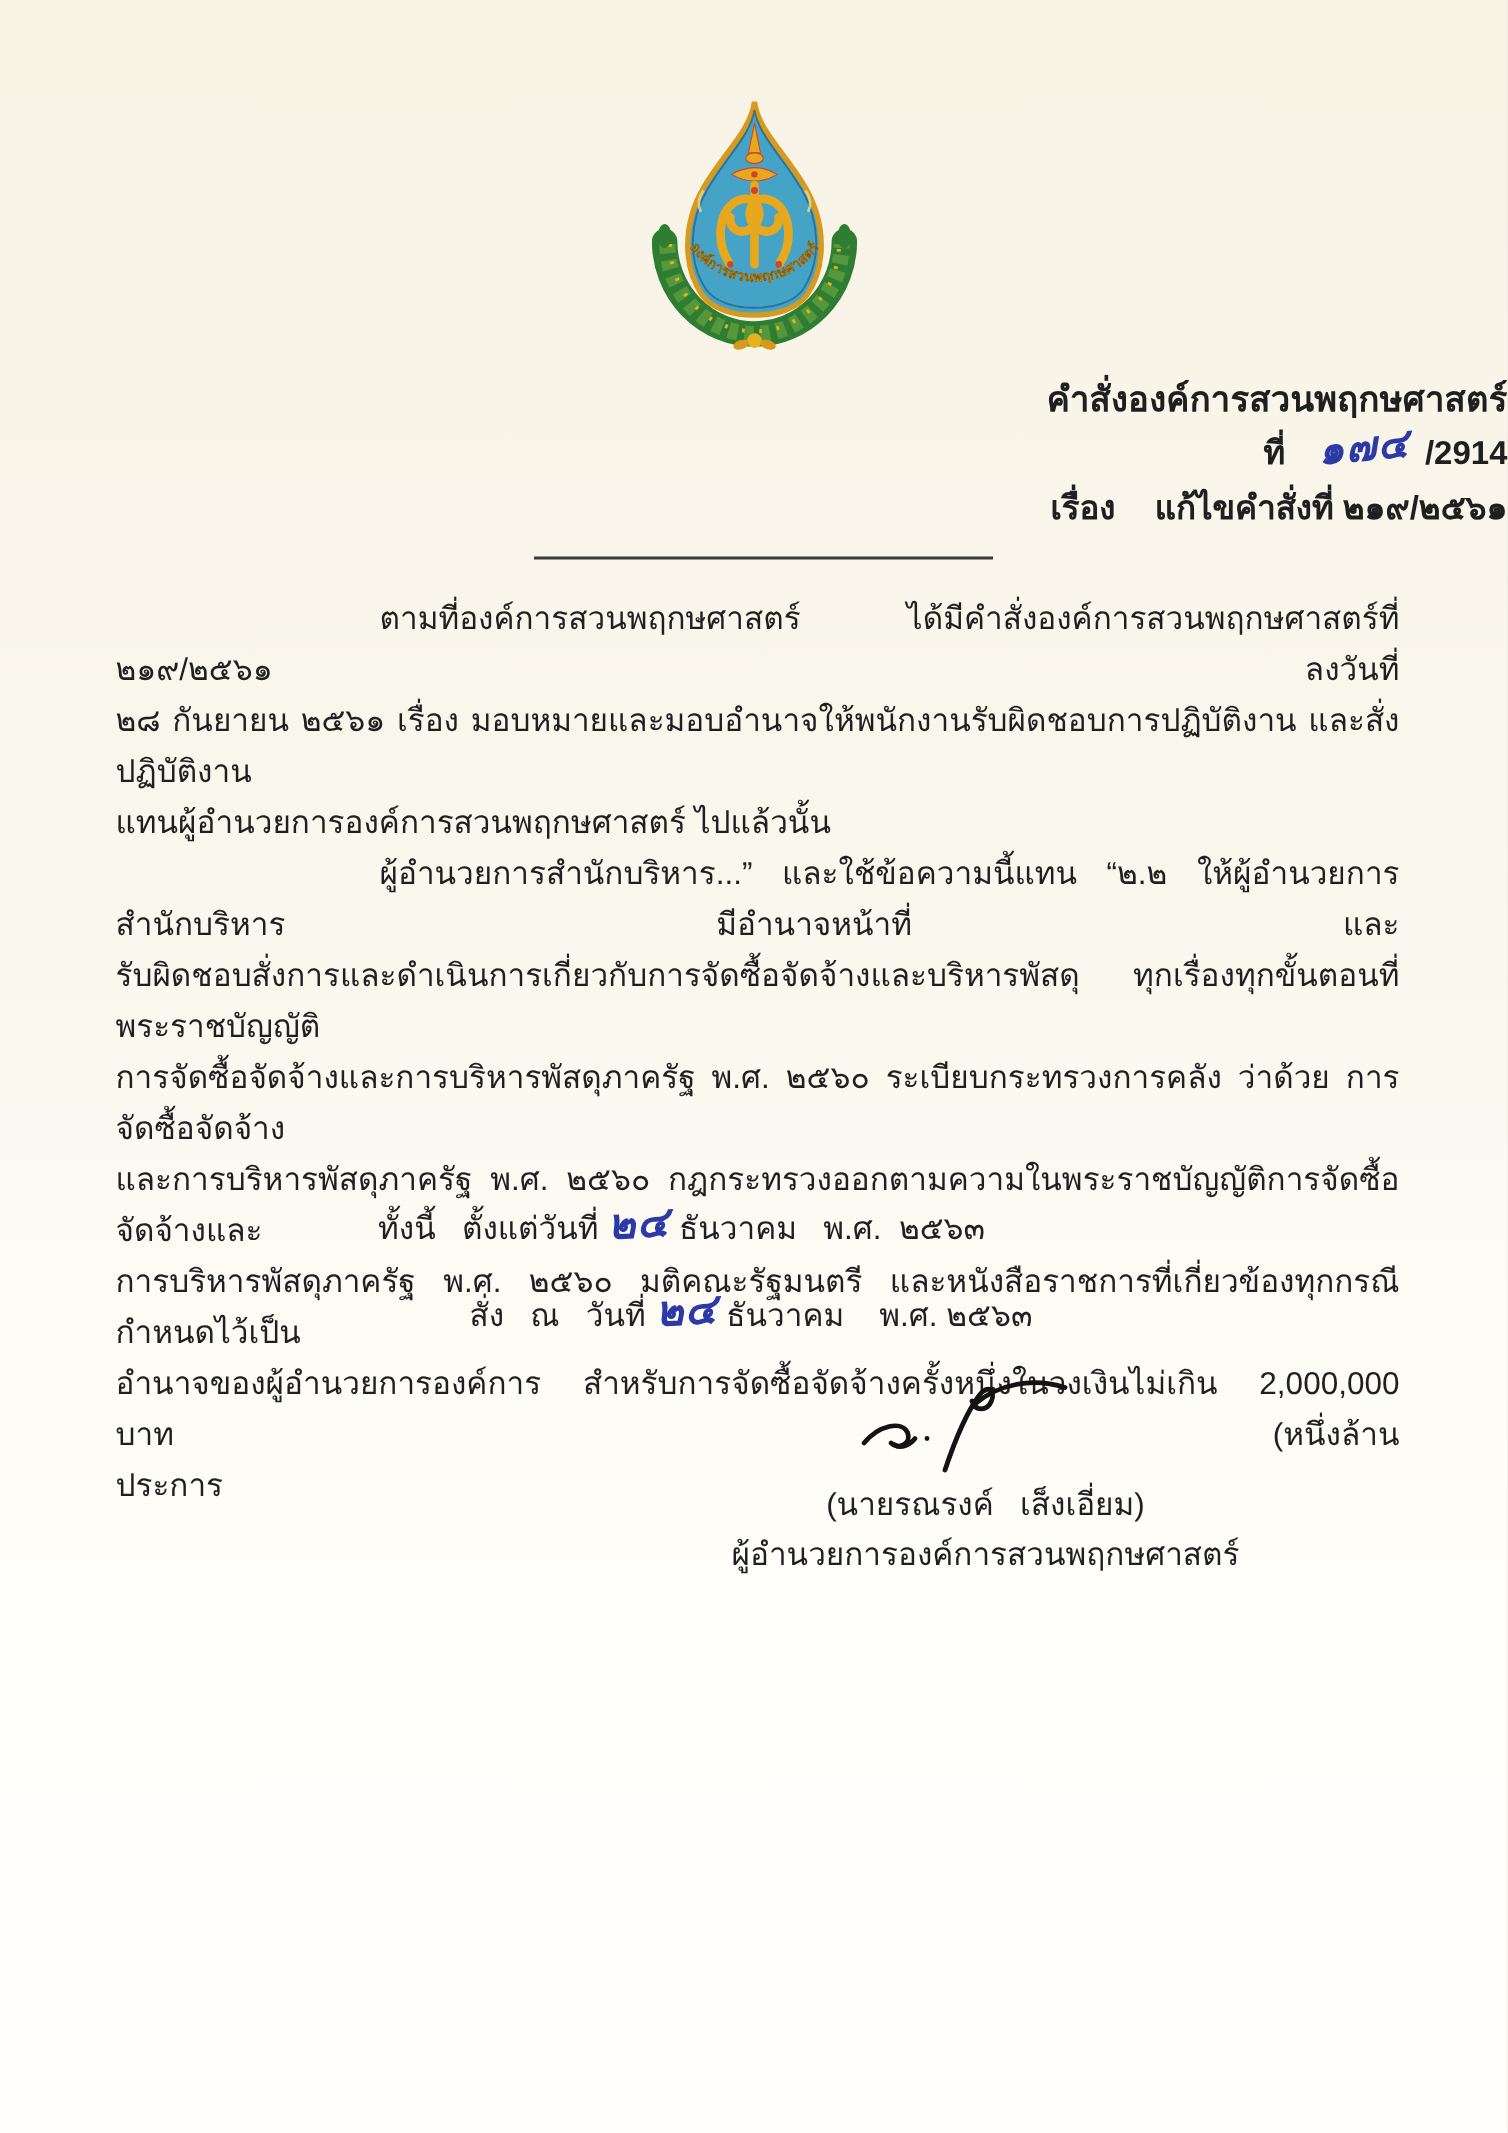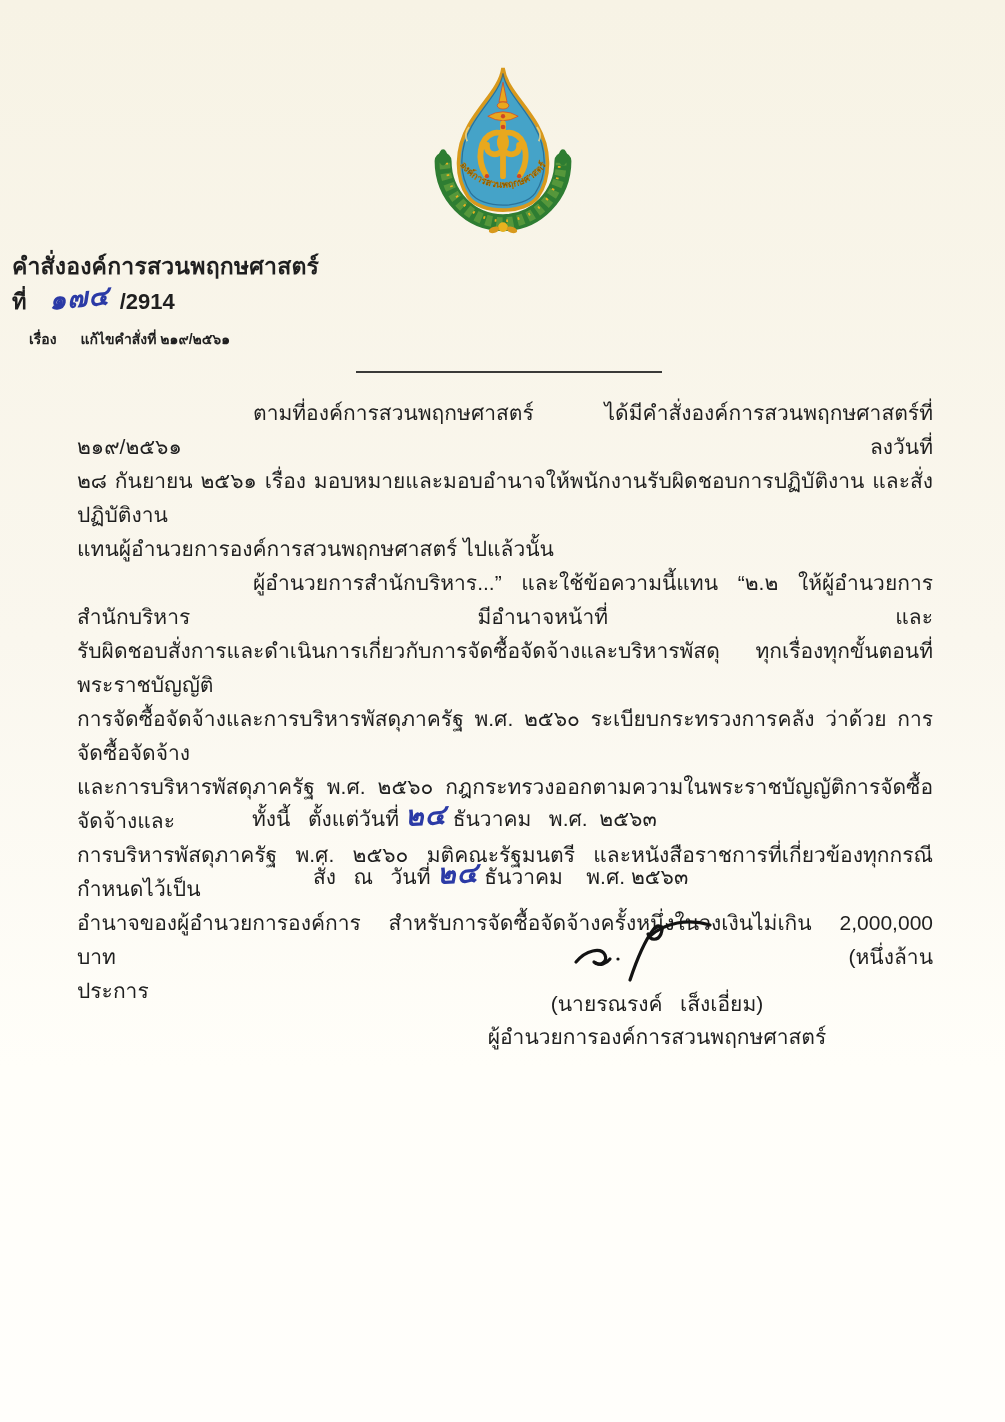--- a/index.html
+++ b/index.html
@@ -16,41 +16,41 @@
     overflow:hidden;
   }
   
   .emblem{
     position:absolute;top:56px;left:0;right:0;
     display:flex;justify-content:center;
   }
   
   .hdr{
     position:absolute;top:250px;left:0;right:0;
-    text-align:left;
+    text-align:right;
     margin-left:12px;
   }
   .hdr-title{
     font-size:23px;font-weight:bold;line-height:32px;letter-spacing:.2px;
   }
   .hdr-number{
     font-size:22px;font-weight:bold;line-height:36px;height:40px;
   }
   .hand{
     font-size:27px;
     color:#2b3aa6;
     display:inline-block;
     transform:rotate(-5deg) translateY(-2px);
     font-style:italic;
     font-weight:600;
     letter-spacing:1px;
     margin:0 4px 0 16px;
   }
   .hdr-subject{
-    font-size:14px;font-weight:bold;line-height:34px;padding-left:17px;
+    font-size:22px;font-weight:bold;line-height:34px;padding-left:17px;
   }
   .hdr-subject .subject-text{margin-left:20px;}
   .divider{
     width:306px;height:0;
     border-top:2px solid #3a3a38;
     margin:15px auto 0 auto;
   }
   
   .bodytext{
     position:absolute;top:396px;left:77px;width:856px;

